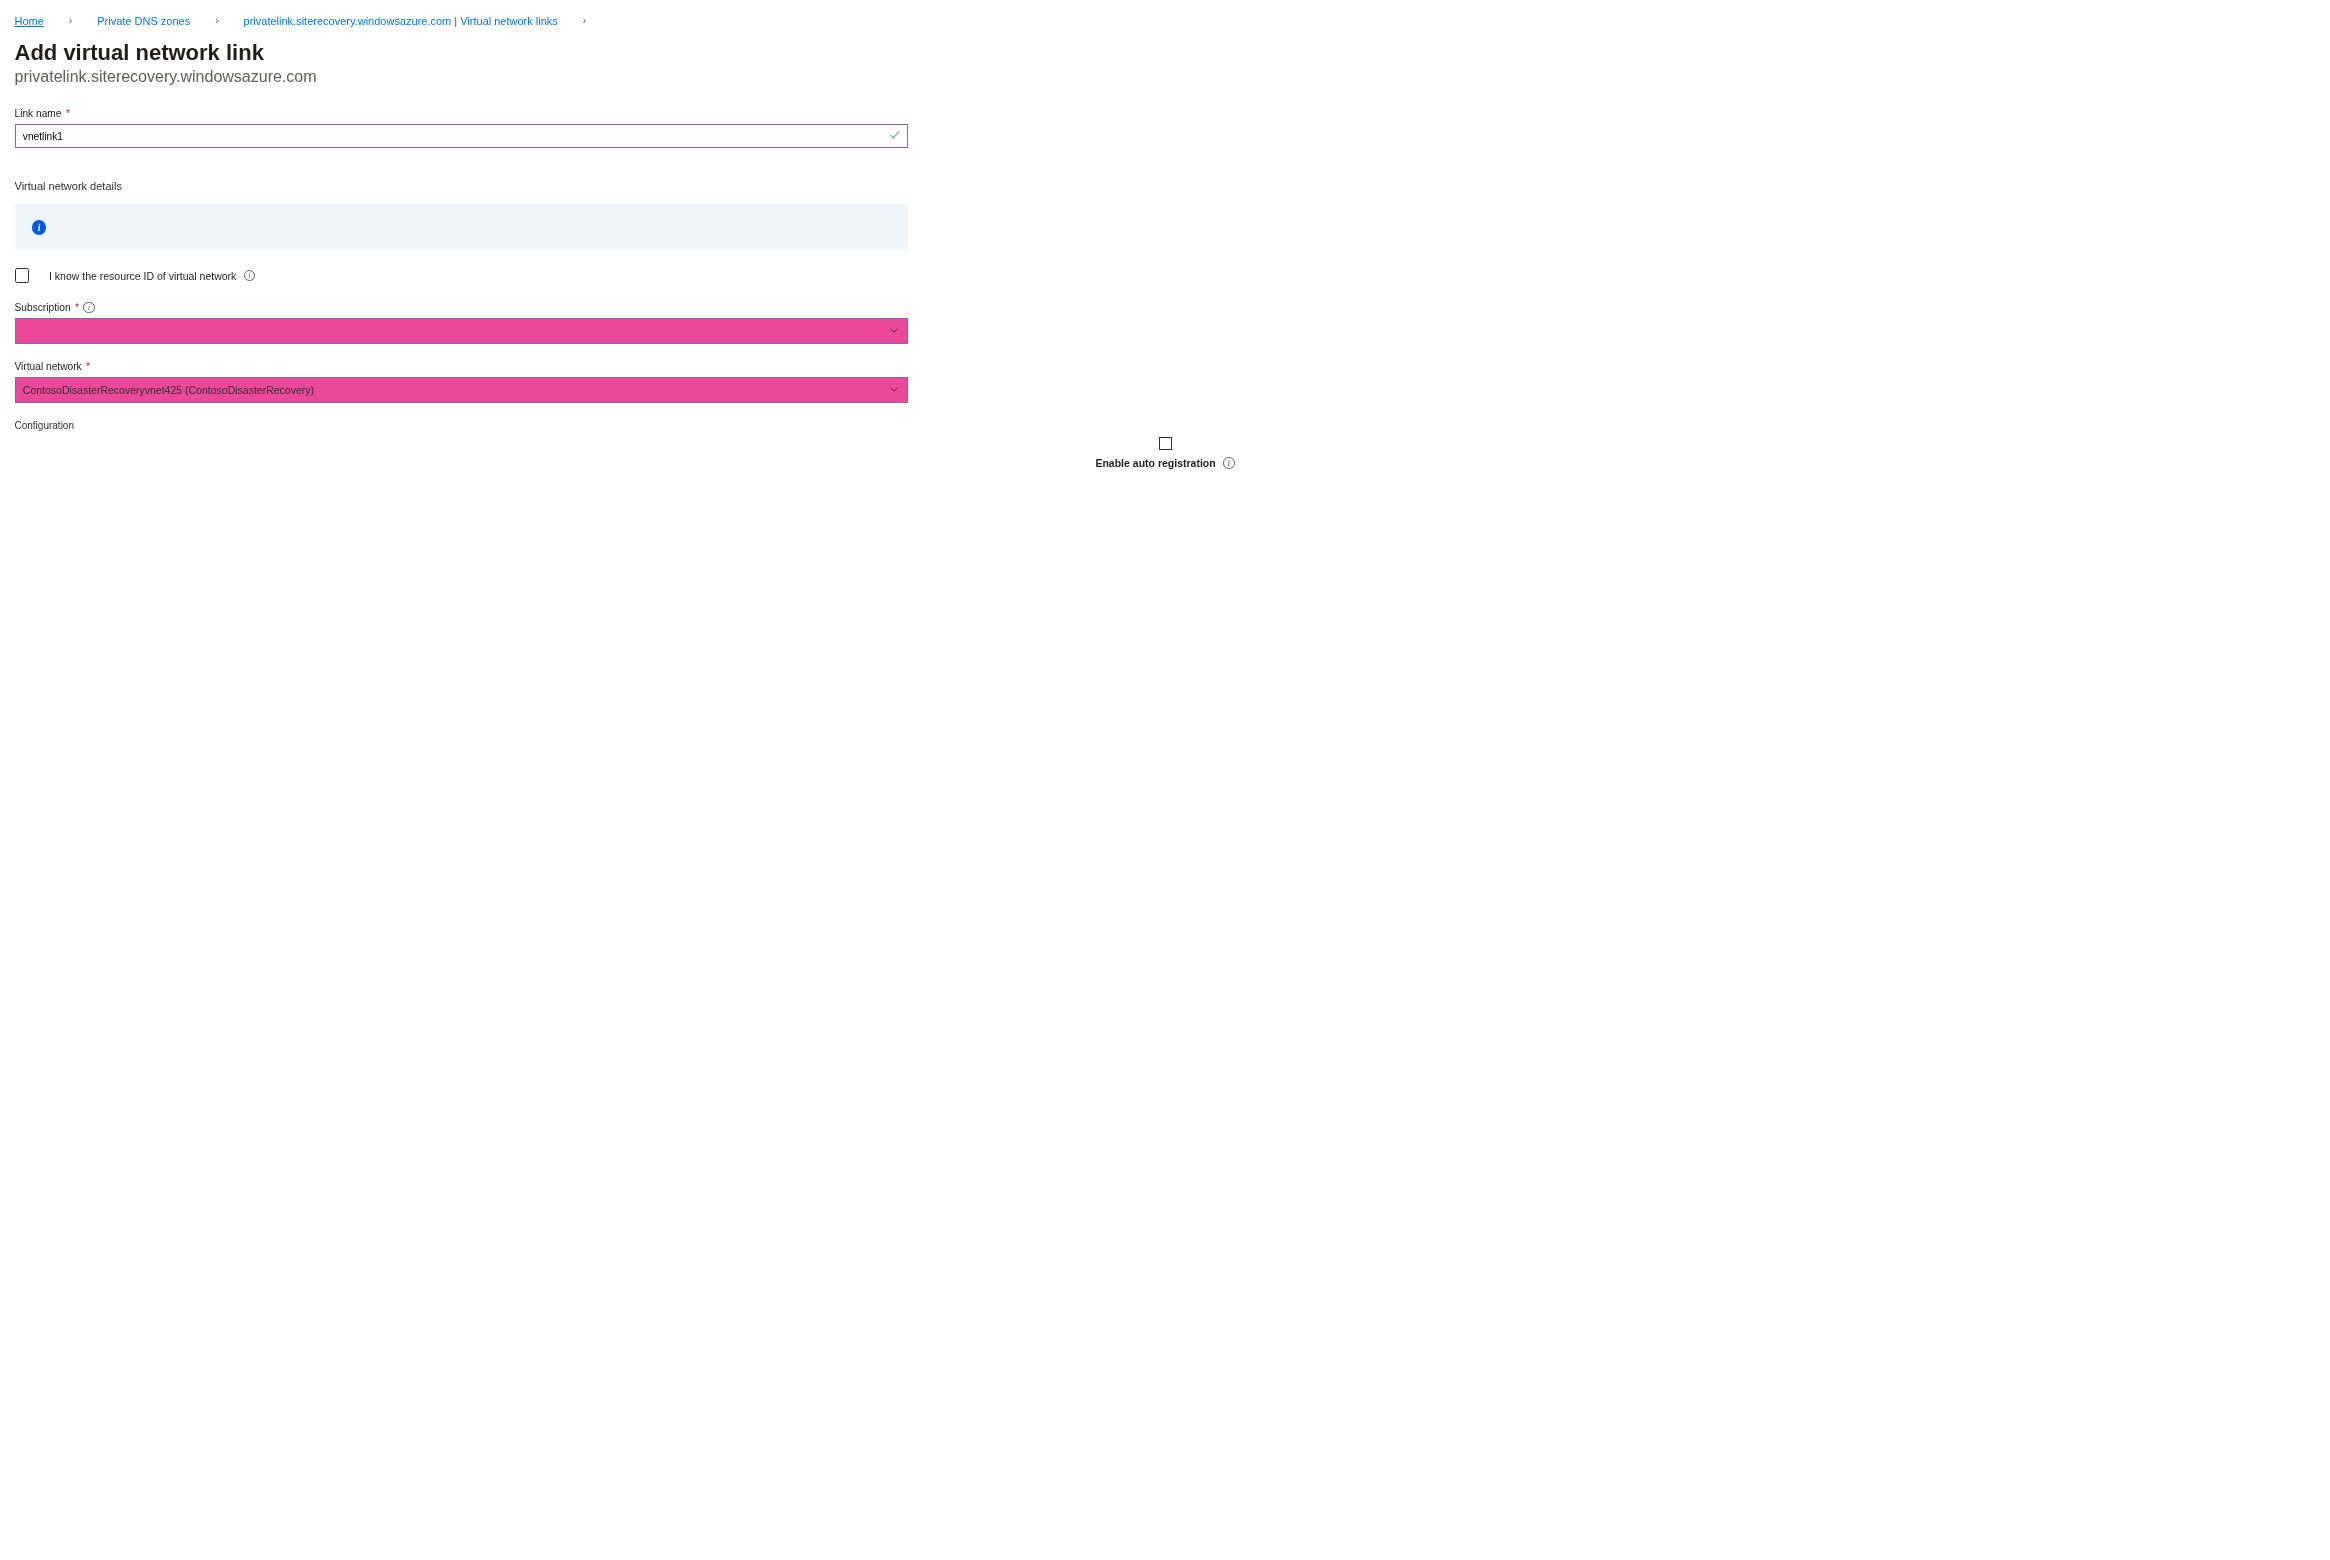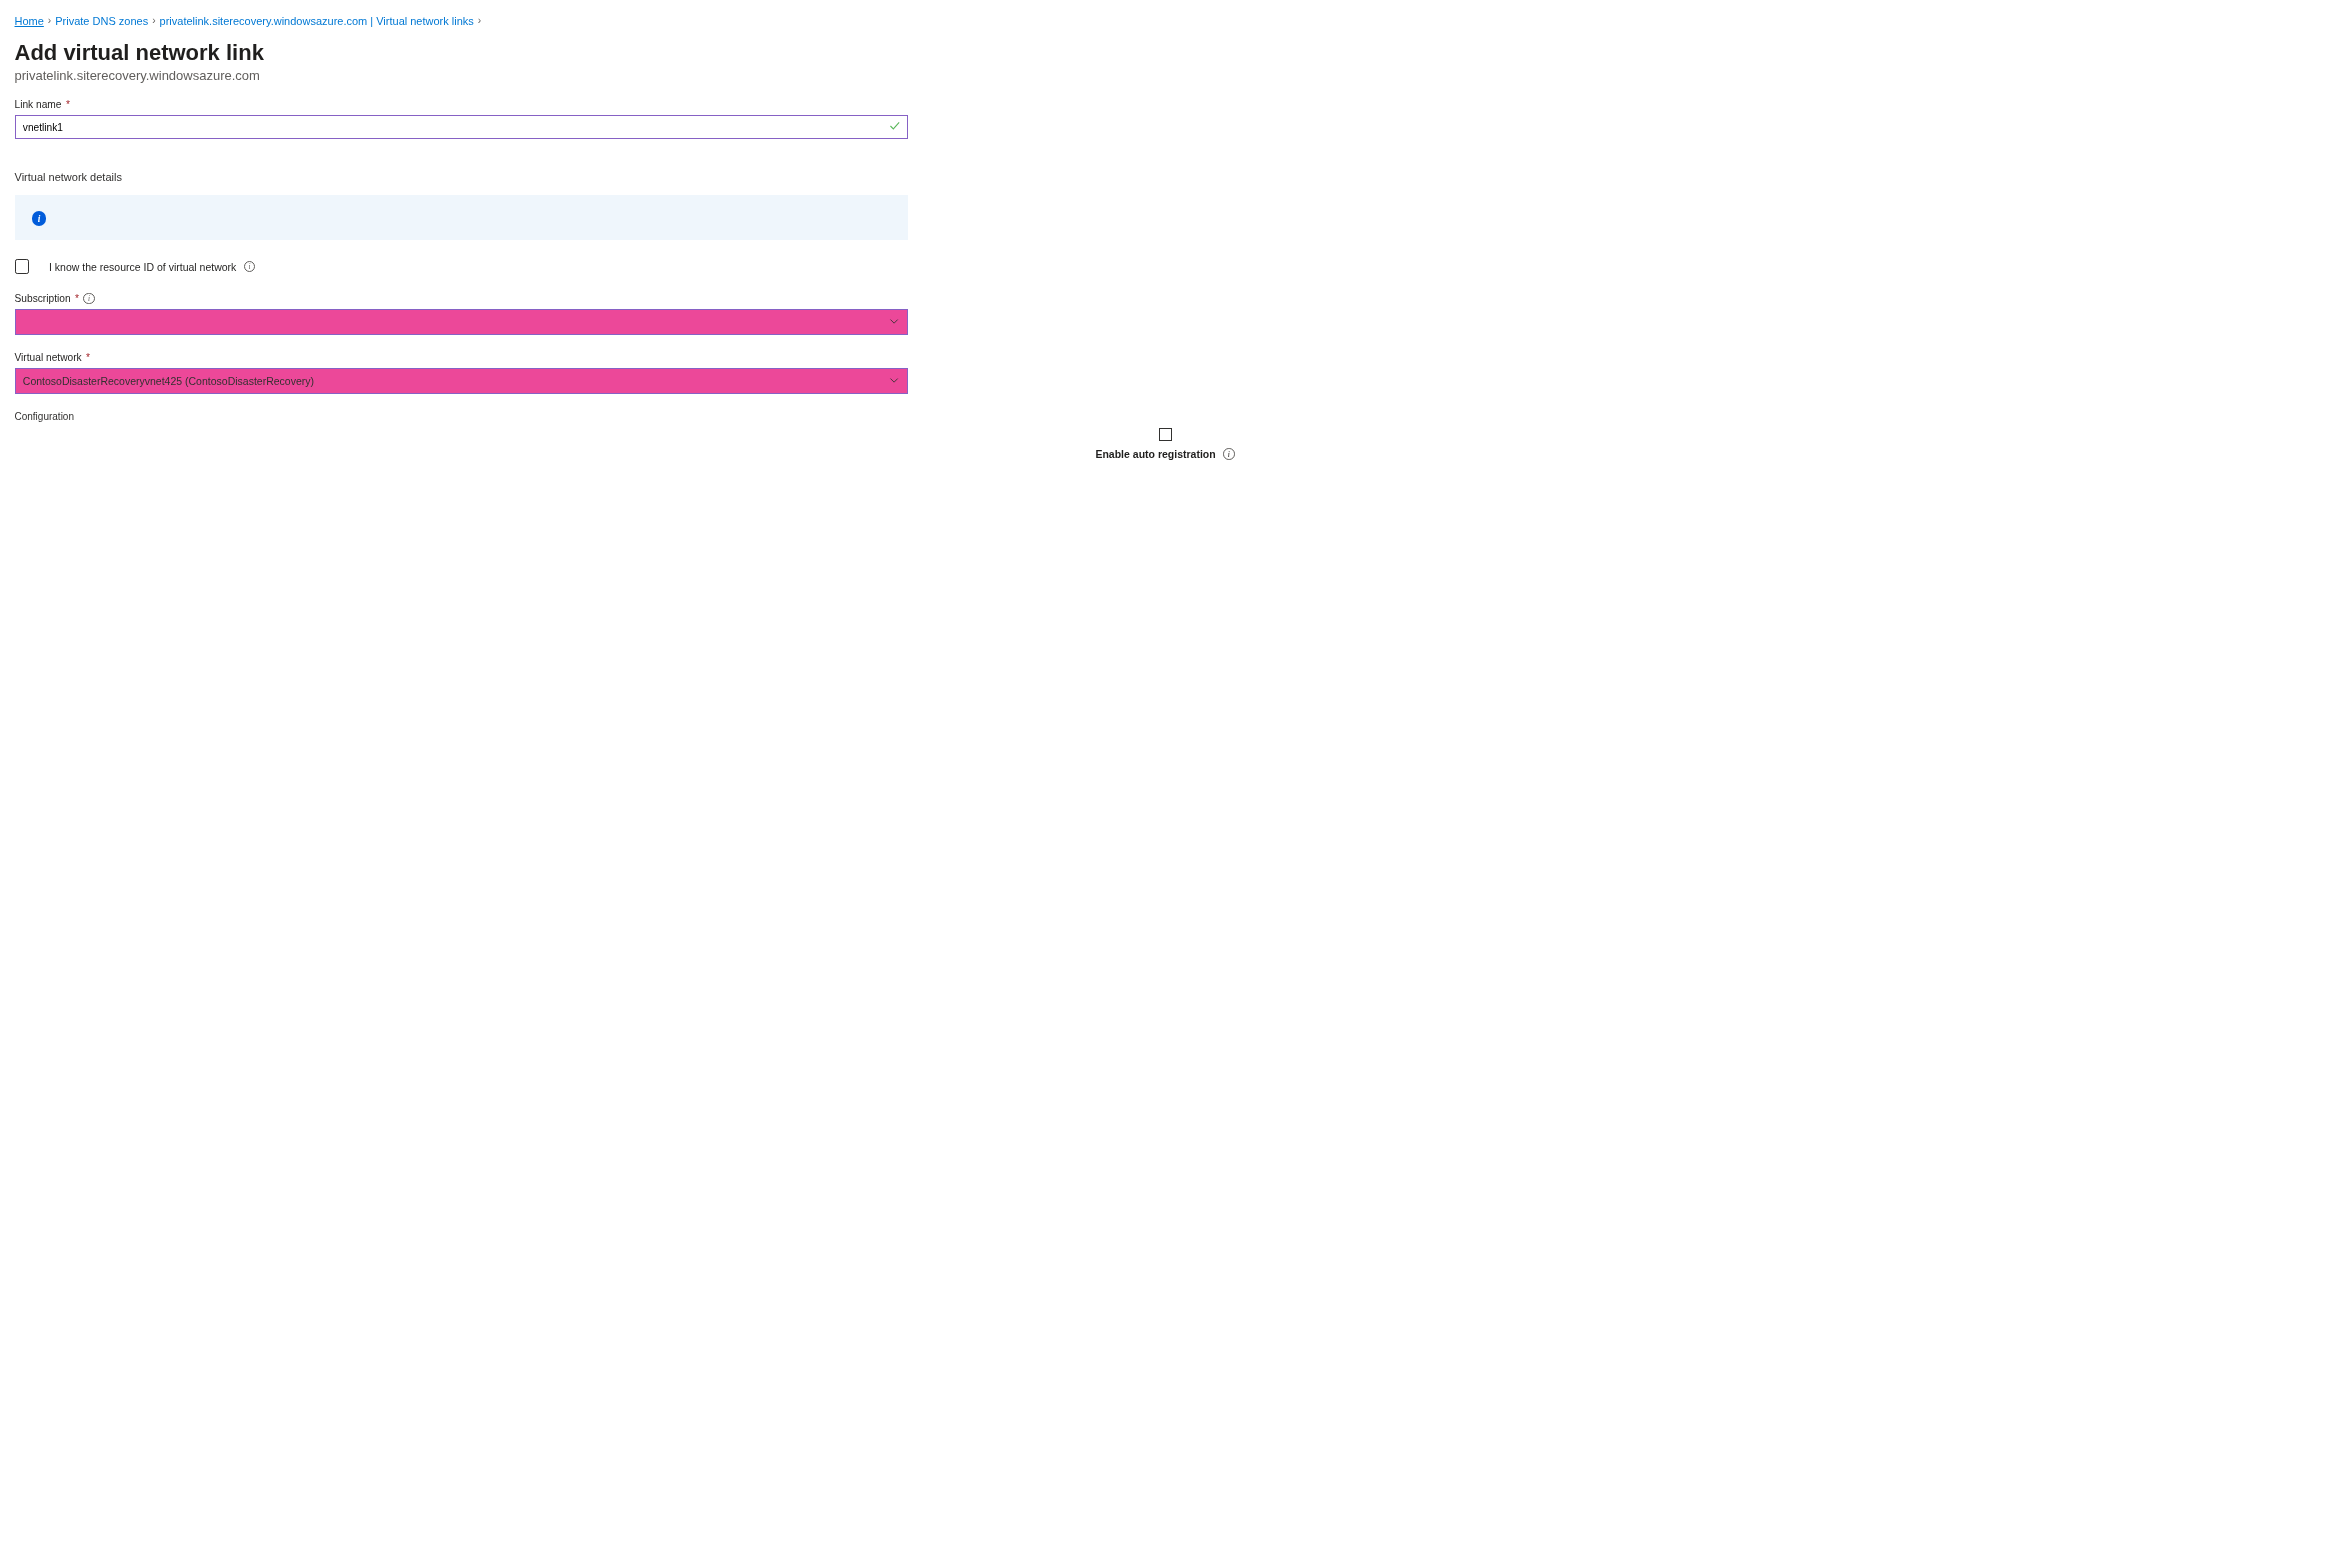--- a/index.html
+++ b/index.html
@@ -10,21 +10,21 @@
     body {
       font-family: "Segoe UI", -apple-system, BlinkMacSystemFont, sans-serif;
       font-size: 10.2px;
       color: #323130;
       background: #ffffff;
       padding: 14.5px;
     }
     .breadcrumb {
       display: flex;
       align-items: center;
-      gap: 4px;
+      gap: 25px;
       font-size: 11px;
       margin-bottom: 13px;
       flex-wrap: wrap;
     }
     .breadcrumb a {
       color: #0078d4;
       text-decoration: none;
       cursor: pointer;
     }
     .breadcrumb a.underline {
@@ -34,23 +34,23 @@
       color: #605e5c;
       font-size: 10.2px;
     }
     .page-title {
       font-size: 22px;
       font-weight: 600;
       color: #201f1e;
       margin-bottom: 2.9px;
     }
     .page-subtitle {
-      font-size: 13px;
+      font-size: 16px;
       color: #605e5c;
-      margin-bottom: 16px;
+      margin-bottom: 22px;
     }
     .form-label {
       font-size: 10.2px;
       font-weight: 400;
       color: #201f1e;
       margin-bottom: 4.4px;
       display: flex;
       align-items: center;
       gap: 4.4px;
     }

